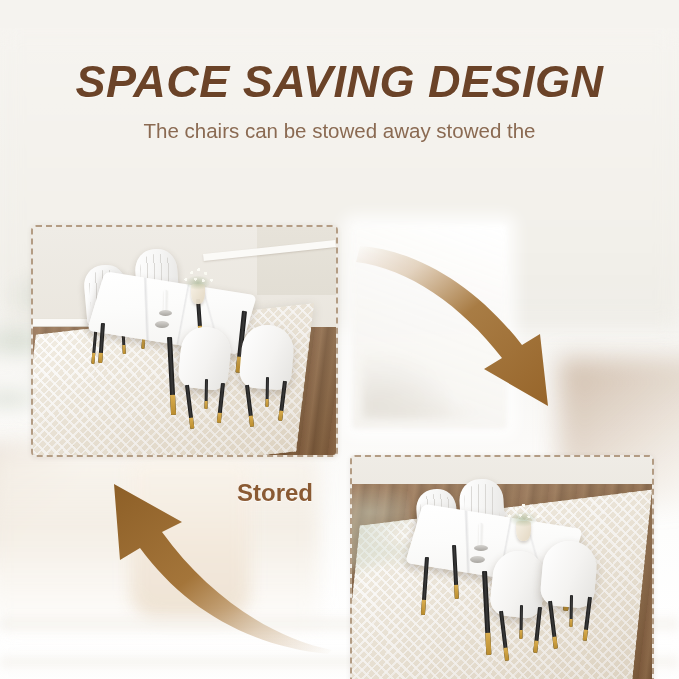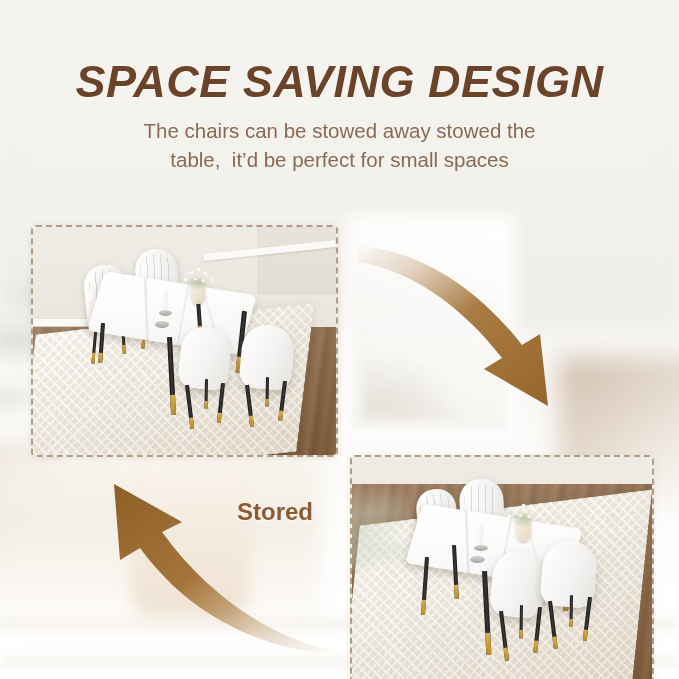--- a/index.html
+++ b/index.html
@@ -292,21 +292,21 @@
     position: absolute;
     font-family: "Liberation Sans", sans-serif;
     font-weight: bold;
     font-size: 24px;
     color: #8a5a33;
     text-shadow: 0 1px 1px rgba(255,255,255,.85);
     z-index: 8;
     white-space: nowrap;
   }
   .tag--in-use { left: 361px; top: 206px; }
-  .tag--stored { left: 237px; top: 470px; }
+  .tag--stored { left: 237px; top: 451px; }
 
   
   .arrow-svg { position: absolute; z-index: 7; pointer-events: none; }
   .arrow-svg.a-down  { left: 352px; top: 210px;  width: 250px; height: 185px; }
   .arrow-svg.a-up    { left: 96px;  top: 428px;  width: 240px; height: 200px; }
 </style>
 </head>
 <body>
 
 <div id="stage">
@@ -321,21 +321,20 @@
     <div class="bg-band b1"></div>
     <div class="bg-band b2"></div>
     <div class="bg-band b3"></div>
     <div class="bg-cushion"></div>
   </div>
 
   <div class="headings">
     <h1 class="title">SPACE SAVING DESIGN</h1>
     <p class="subtitle">
       <span class="line">The chairs can be stowed away stowed the</span>
-      <span class="line">table,  it’d be perfect for small spaces</span>
     </p>
   </div>
 
   <div class="photo photo--in-use">
     <div class="scene">
 
       <div class="wall"></div>
       <div class="wall2"></div>
       <div class="baseboard" style="top:92px; width:58%;"></div>
       <div class="baseboard" style="top:20px; left:56%; width:44%; transform:rotate(-6deg);"></div>

